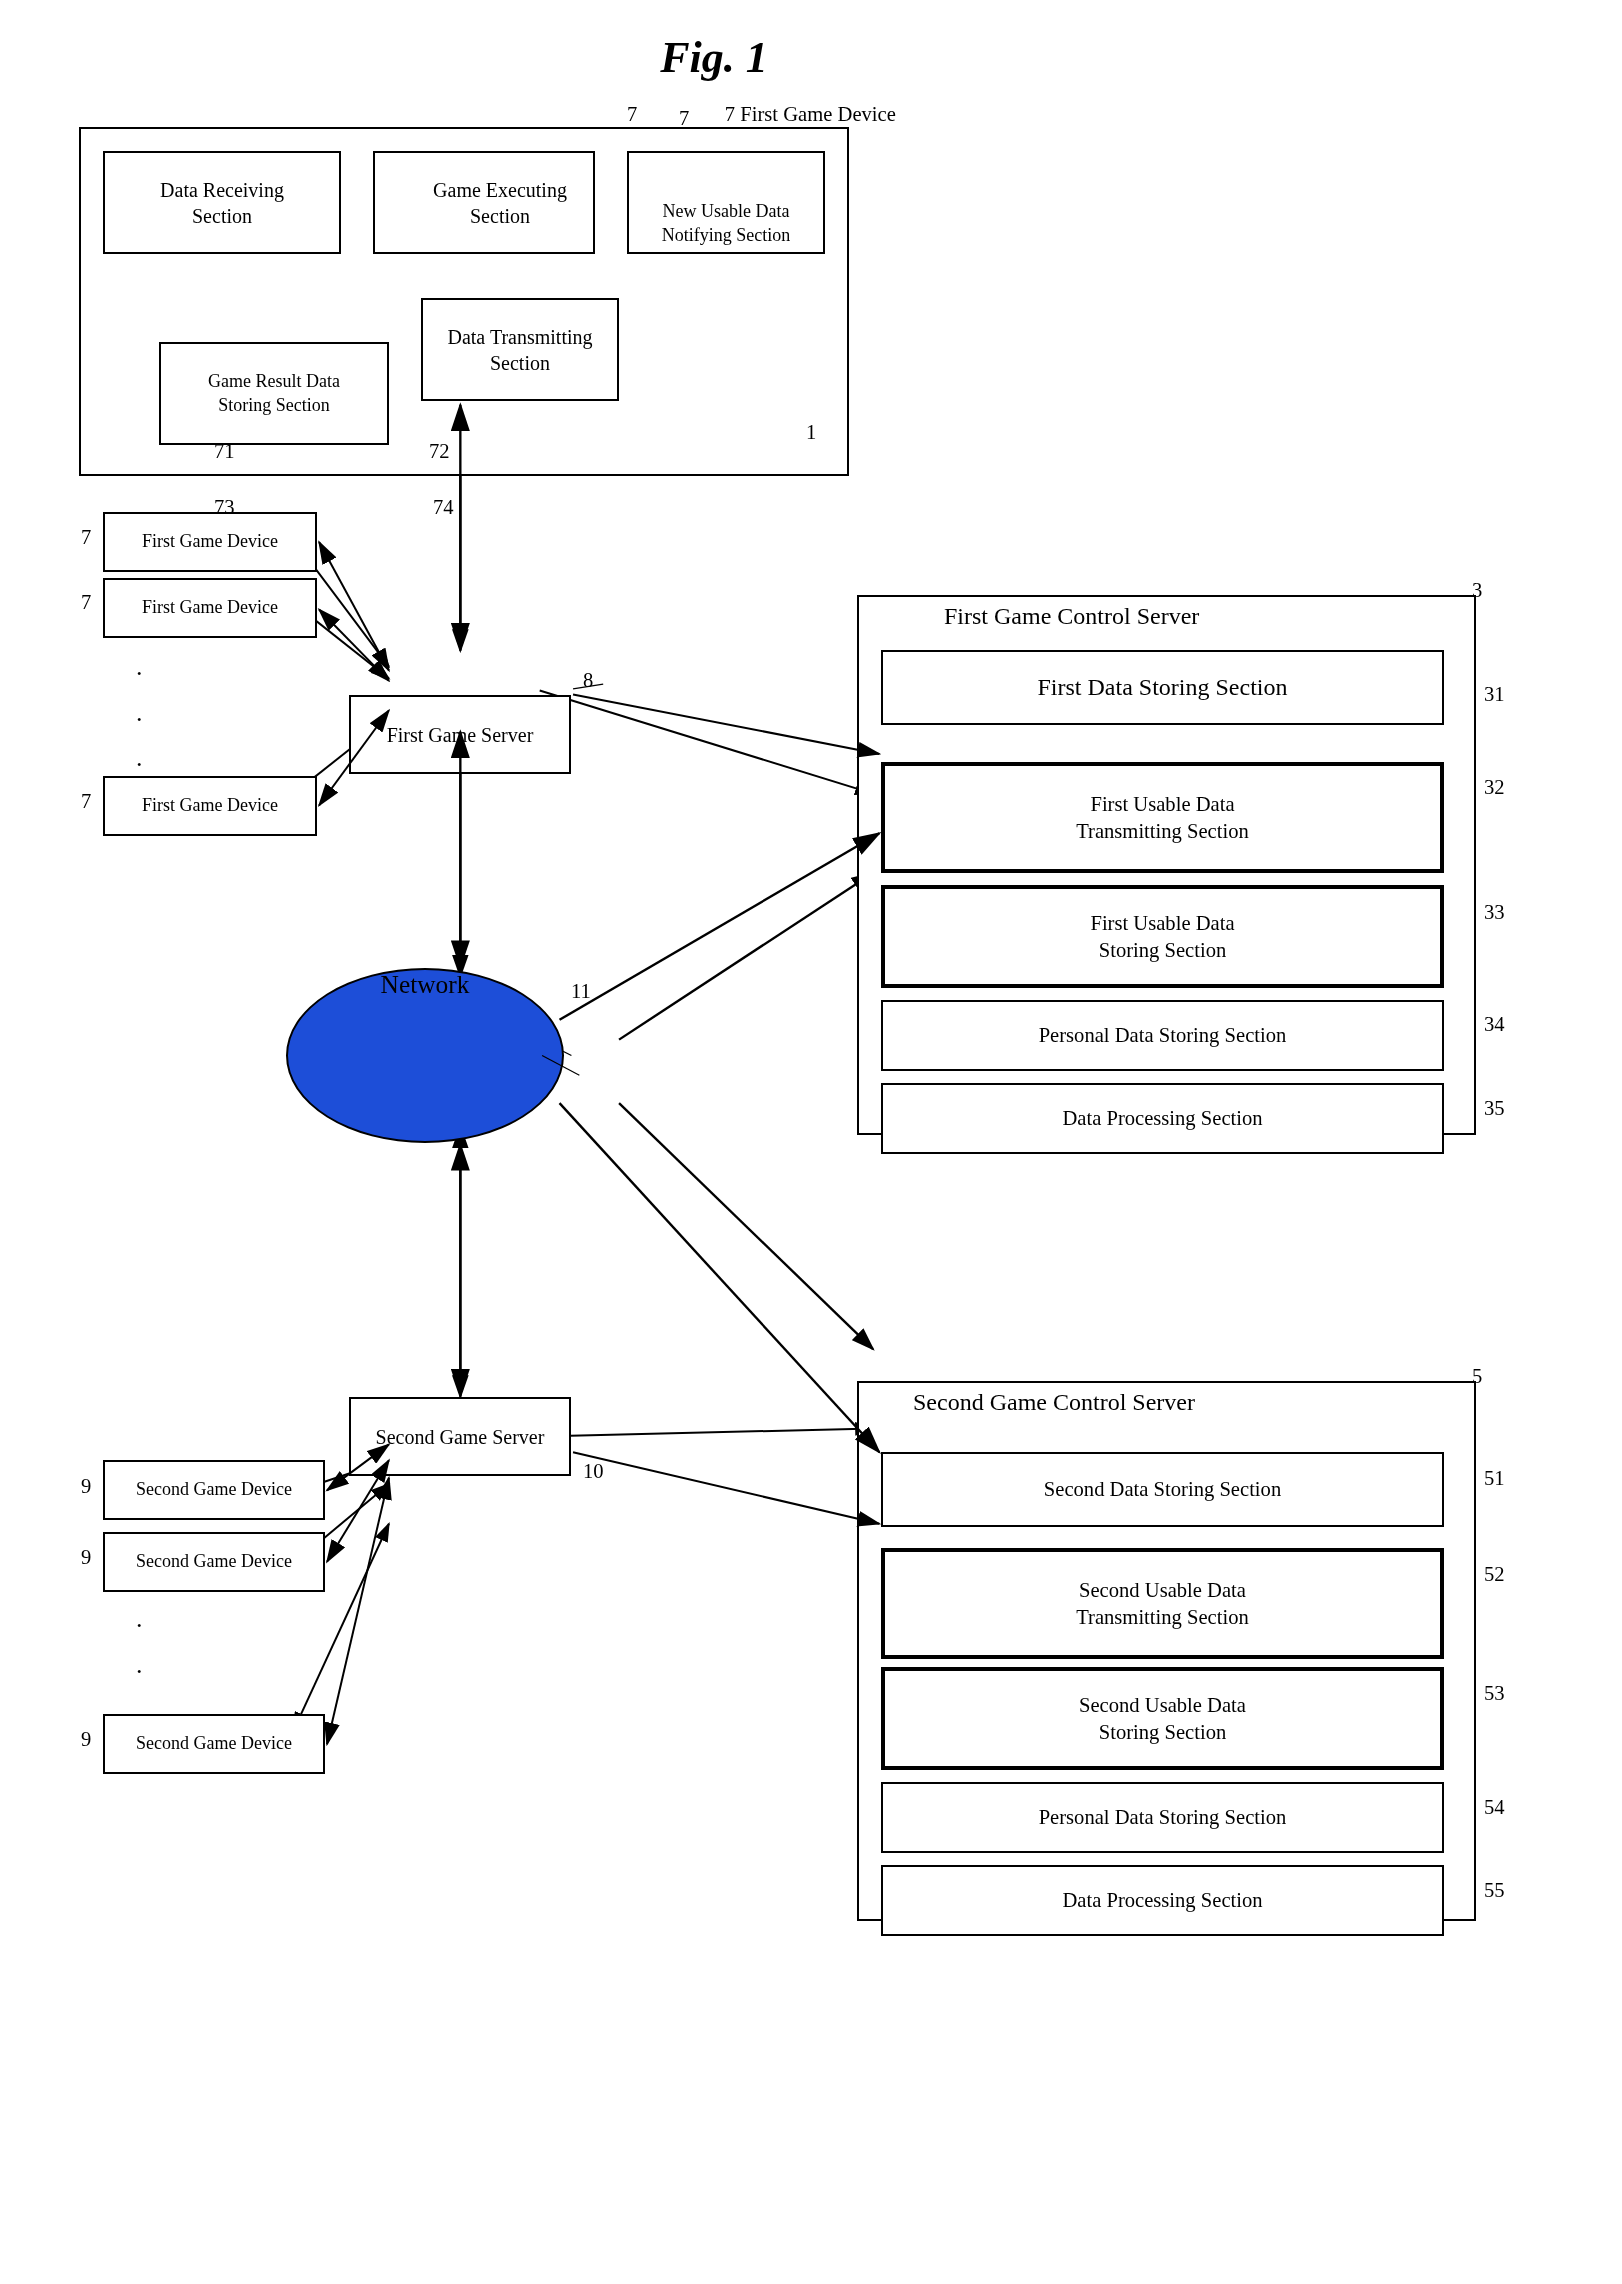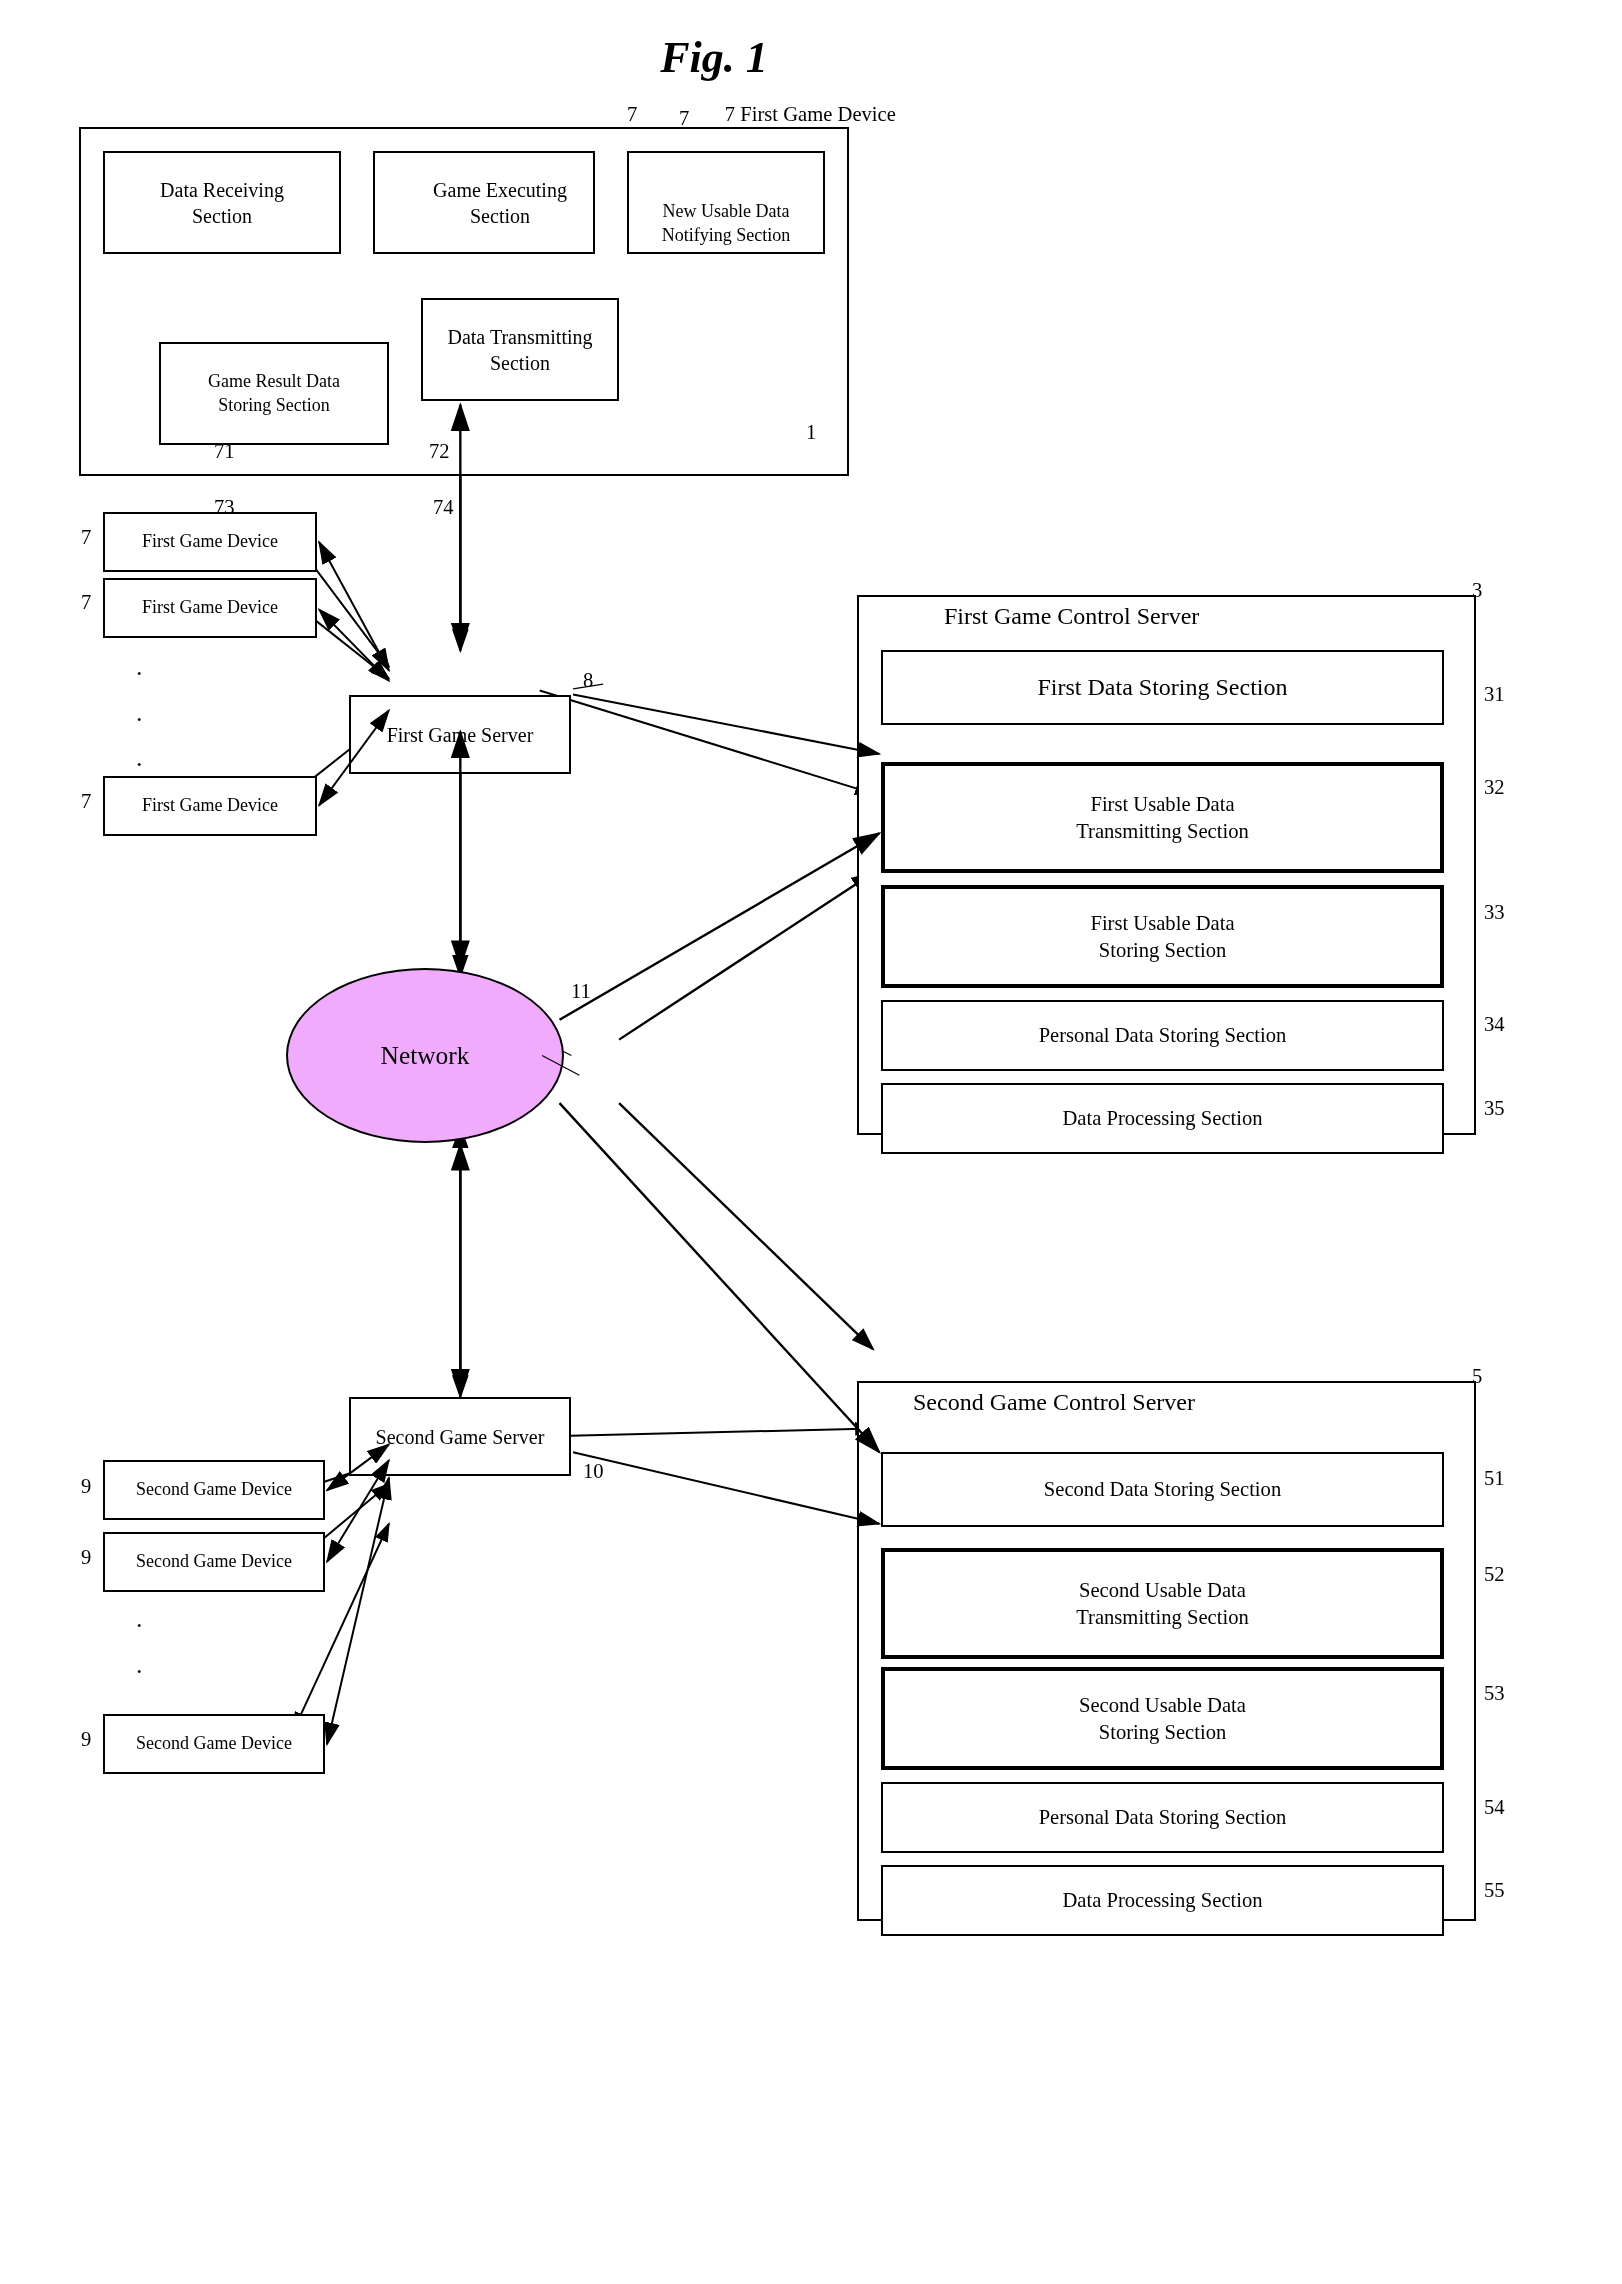--- a/index.html
+++ b/index.html
@@ -60,23 +60,23 @@
       position: absolute;
       font-size: 19px;
       font-family: 'Times New Roman', Times, serif;
     }
 
     
     .network-ellipse {
       position: absolute;
       border: 2.4px solid #000;
       border-radius: 50%;
-      background: #f0abfc;
+      background: #1d4ed8;
       display: flex;
-      align-items: center;
+      align-items: flex-start;
       justify-content: center;
       font-size: 24px;
     }
 
     
     .arrows-svg {
       position: absolute;
       top: 0;
       left: 0;
       width: 1623px;

